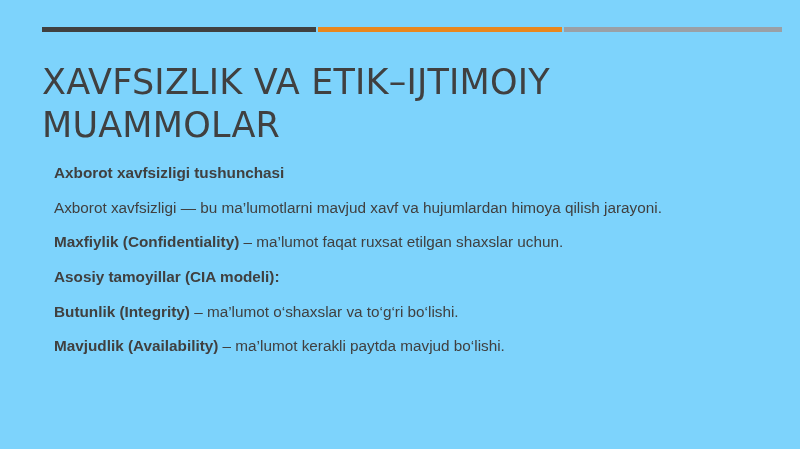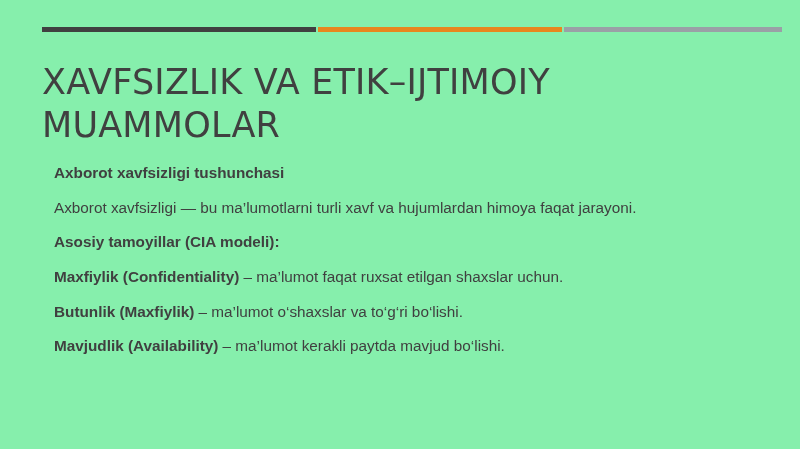--- a/index.html
+++ b/index.html
@@ -10,21 +10,21 @@
     width: 800px;
     height: 449px;
     background: #ffffff;
     font-family: "Liberation Sans", sans-serif;
     overflow: hidden;
   }
   .slide {
     position: relative;
     width: 800px;
     height: 449px;
-    background: #86efac;
+    background: #7dd3fc;
   }
   
   .top-rule {
     position: absolute;
     top: 27px;
     left: 42px;
     width: 740px;
     height: 5px;
     display: flex;
     flex-direction: row;
@@ -100,33 +100,33 @@
 
   <h1 class="title">XAVFSIZLIK VA ETIK–IJTIMOIY MUAMMOLAR</h1>
 
   <div class="body-block">
 
     <p class="para heading">
       <span class="lead">Axborot xavfsizligi tushunchasi</span><span class="rest"></span>
     </p>
 
     <p class="para">
-      <span class="lead"></span><span class="rest">Axborot xavfsizligi — bu ma’lumotlarni turli xavf va hujumlardan himoya faqat jarayoni.</span>
+      <span class="lead"></span><span class="rest">Axborot xavfsizligi — bu ma’lumotlarni mavjud xavf va hujumlardan himoya qilish jarayoni.</span>
+    </p>
+
+    <p class="para">
+      <span class="lead">Maxfiylik (Confidentiality)</span><span class="rest"> – ma’lumot faqat ruxsat etilgan shaxslar uchun.</span>
     </p>
 
     <p class="para heading">
       <span class="lead">Asosiy tamoyillar (CIA modeli):</span><span class="rest"></span>
     </p>
 
     <p class="para">
-      <span class="lead">Maxfiylik (Confidentiality)</span><span class="rest"> – ma’lumot faqat ruxsat etilgan shaxslar uchun.</span>
-    </p>
-
-    <p class="para">
-      <span class="lead">Butunlik (Maxfiylik)</span><span class="rest"> – ma’lumot o‘shaxslar va to‘g‘ri bo‘lishi.</span>
+      <span class="lead">Butunlik (Integrity)</span><span class="rest"> – ma’lumot o‘shaxslar va to‘g‘ri bo‘lishi.</span>
     </p>
 
     <p class="para">
       <span class="lead">Mavjudlik (Availability)</span><span class="rest"> – ma’lumot kerakli paytda mavjud bo‘lishi.</span>
     </p>
 
   </div>
 </div>
 
 </body></html>

